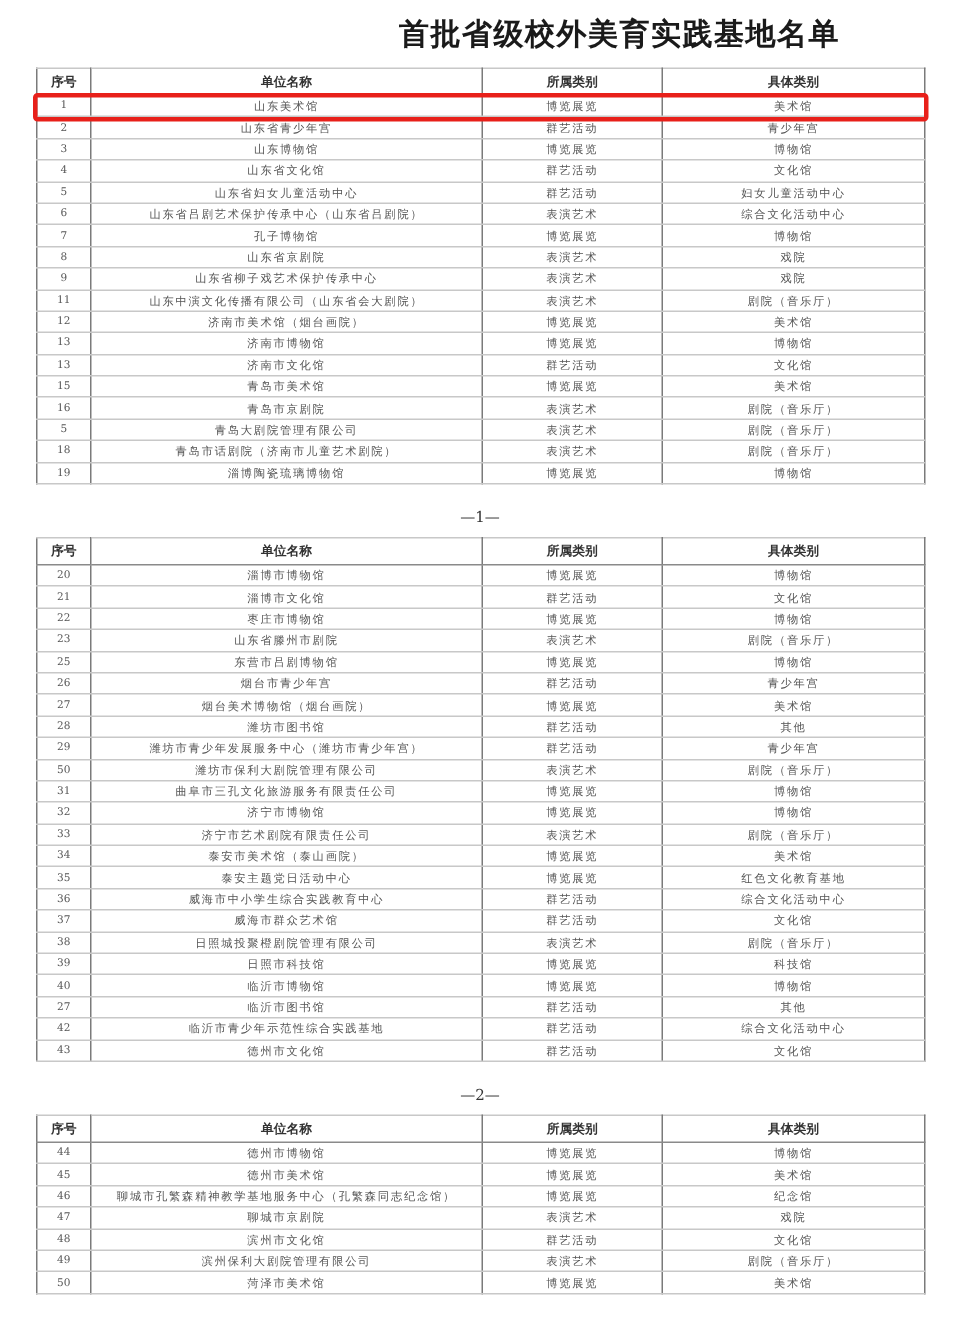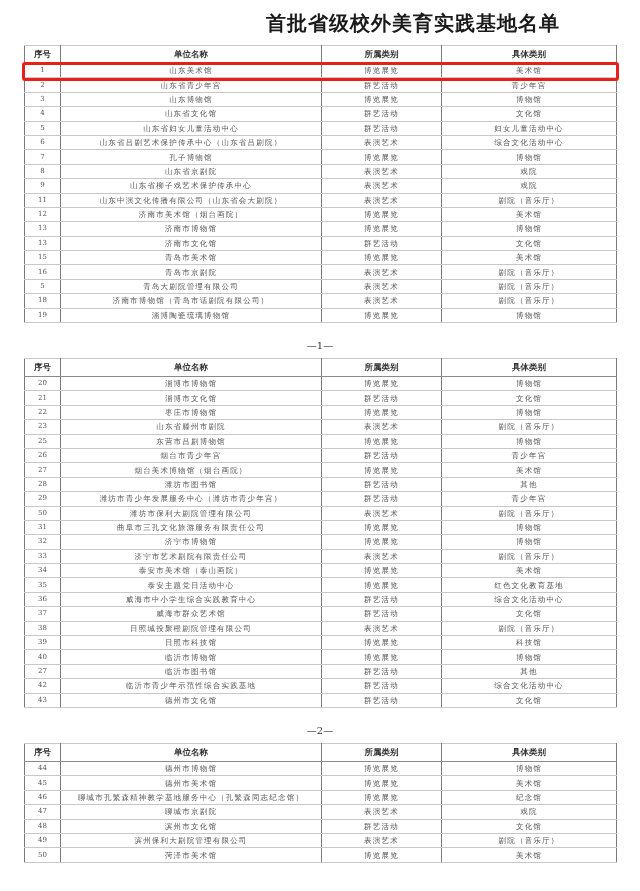--- a/index.html
+++ b/index.html
@@ -204,21 +204,21 @@
         <td>剧院（音乐厅）</td>
       </tr>
       <tr class="strong-rule">
         <td class="seq">5</td>
         <td>青岛大剧院管理有限公司</td>
         <td>表演艺术</td>
         <td>剧院（音乐厅）</td>
       </tr>
       <tr>
         <td class="seq">18</td>
-        <td>济南市博物馆（青岛市话剧院有限公司）</td>
+        <td>青岛市话剧院（济南市儿童艺术剧院）</td>
         <td>表演艺术</td>
         <td>剧院（音乐厅）</td>
       </tr>
       <tr class="strong-rule">
         <td class="seq">19</td>
         <td>淄博陶瓷琉璃博物馆</td>
         <td>博览展览</td>
         <td>博物馆</td>
       </tr>
     </tbody>

